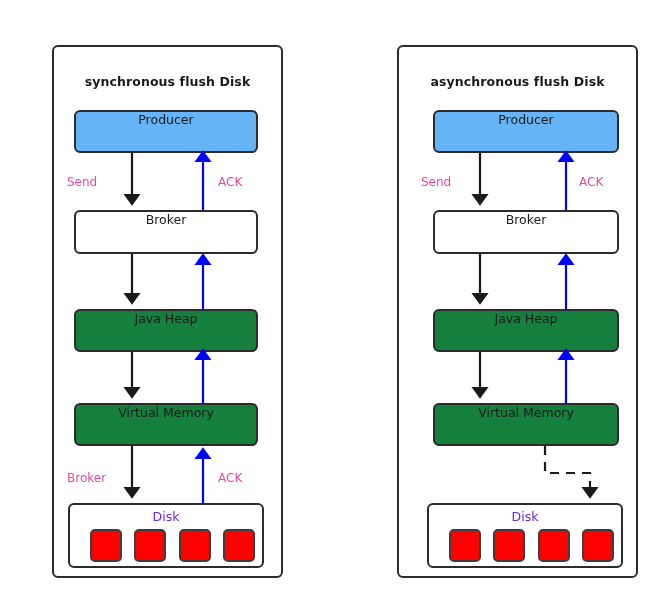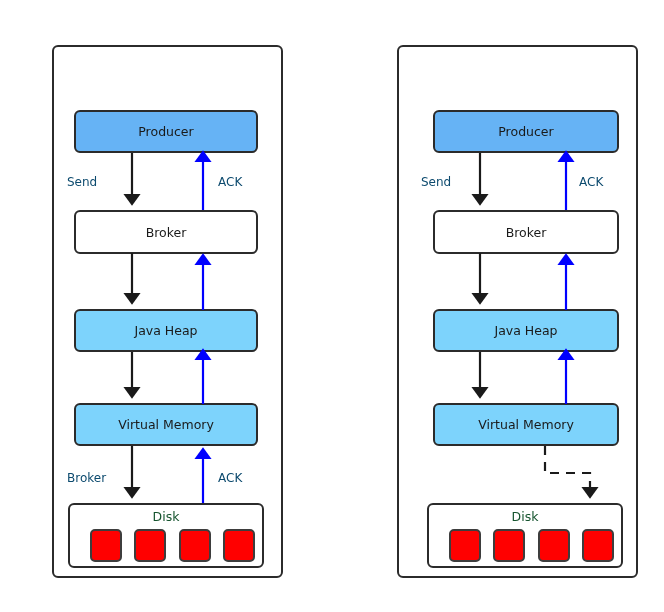--- a/index.html
+++ b/index.html
@@ -36,54 +36,53 @@
     font-size: 12.5px;
     color: #1a1a1a;
     letter-spacing: 0.1px;
   }
   .node {
     position: absolute;
     box-sizing: border-box;
     border: 2px solid #2b2b2b;
     border-radius: 6px;
     display: flex;
-    align-items: center;
     justify-content: center;
     font-size: 12.5px;
     color: #1a1a1a;
     background: #ffffff;
   }
   .node.blue  { background: #66b3f5; }
-  .node.green { background: #7dd3fc; }
+  .node.green { background: #15803d; }
   .disk-box {
     position: absolute;
     box-sizing: border-box;
     border: 2px solid #2b2b2b;
     border-radius: 6px;
     background: #ffffff;
   }
   .disk-label {
     position: absolute;
     width: 100%;
     top: 4px;
     text-align: center;
     font-size: 12.5px;
-    color: #14532d;
+    color: #6d28d9;
   }
   .disk-cell {
     position: absolute;
     box-sizing: border-box;
     background: #ff0000;
     border: 2px solid #3d3d3d;
     border-radius: 5px;
   }
   .edge-label {
     position: absolute;
     font-size: 12px;
-    color: #0c4a6e;
+    color: #ec4899;
     white-space: nowrap;
   }
   .edge-label.multi {
     white-space: normal;
     text-align: center;
     line-height: 15px;
   }
   svg.arrows {
     position: absolute;
     left: 0;
@@ -92,20 +91,21 @@
     height: 612px;
     pointer-events: none;
   }
 </style>
 </head>
 <body>
 
 <div id="canvas">
 
   <div class="panel" style="left:52px; top:45px; width:231px; height:533px;">
+    <div class="panel-title" style="top:27px;">synchronous flush Disk</div>
 
     <div class="node blue" style="left:20px; top:63px; width:184px; height:43px;">
       <span>Producer</span>
     </div>
 
     <div class="node" style="left:20px; top:163px; width:184px; height:44px;">
       <span>Broker</span>
     </div>
 
     <div class="node green" style="left:20px; top:262px; width:184px; height:43px;">
@@ -124,20 +124,21 @@
       <div class="disk-cell" style="left:153px; top:24px; width:32px; height:33px;"></div>
     </div>
 
     <div class="edge-label" style="left:13px; top:128px;">Send</div>
     <div class="edge-label" style="left:164px; top:128px;">ACK</div>
     <div class="edge-label" style="left:13px; top:424px;">Broker</div>
     <div class="edge-label" style="left:164px; top:424px;">ACK</div>
   </div>
 
   <div class="panel" style="left:397px; top:45px; width:241px; height:533px;">
+    <div class="panel-title" style="top:27px;">asynchronous flush Disk</div>
 
     <div class="node blue" style="left:34px; top:63px; width:186px; height:43px;">
       <span>Producer</span>
     </div>
 
     <div class="node" style="left:34px; top:163px; width:186px; height:44px;">
       <span>Broker</span>
     </div>
 
     <div class="node green" style="left:34px; top:262px; width:186px; height:43px;">

